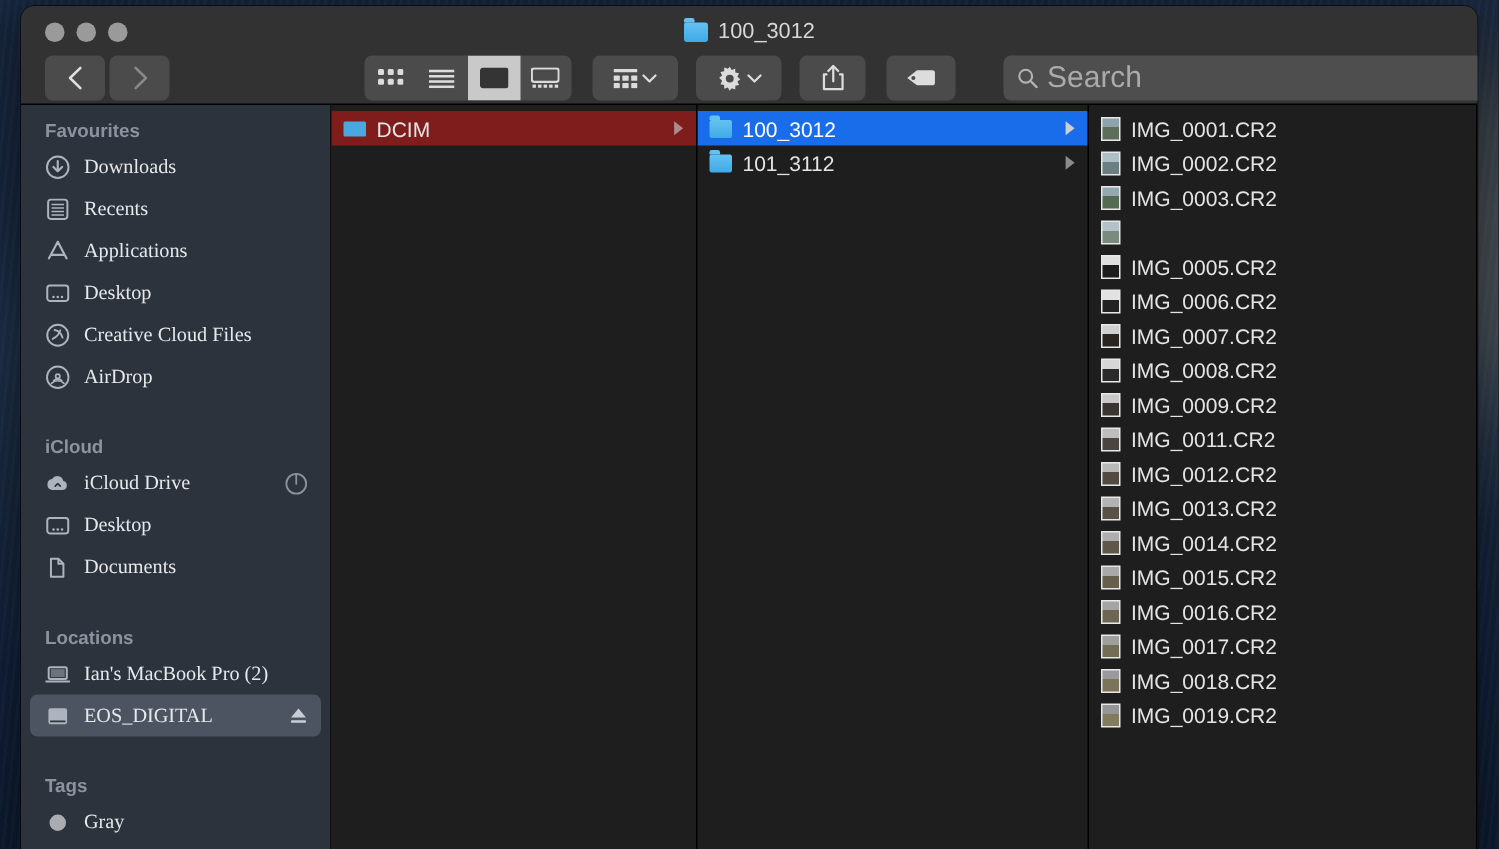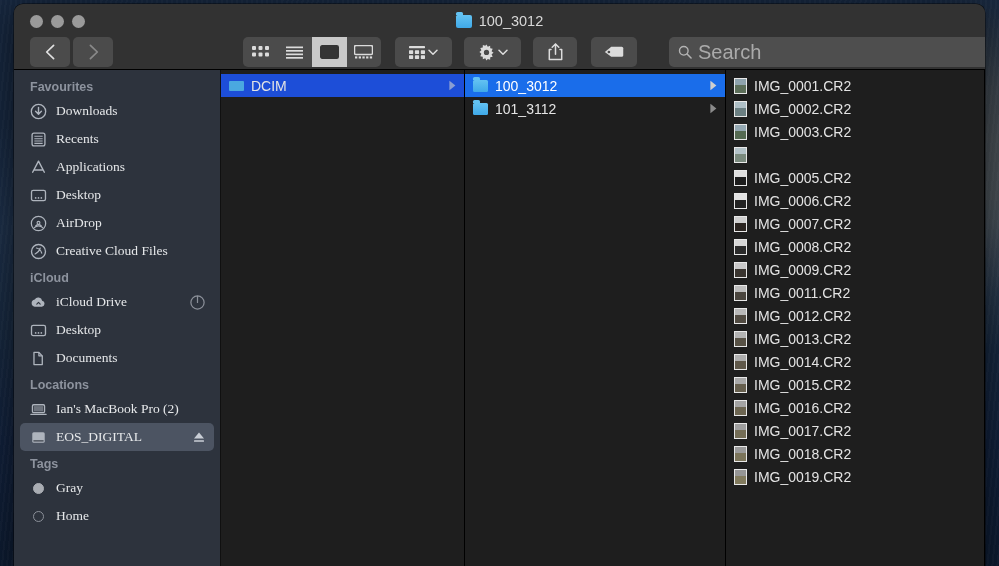--- a/index.html
+++ b/index.html
@@ -97,21 +97,21 @@
   #sidebar{
     width:207px; flex:0 0 207px;
     background:#2d333d;
     border-right:1px solid #101010;
     padding-top:10px;
     overflow:hidden;
     position:relative;
   }
   .sb-header{
     font-size:12.5px; color:#8d939e; font-weight:bold;
-    padding:0 0 3px 16px; margin-top:6px;
+    padding:0 0 3px 16px; margin-top:26px;
   }
   .sb-header:first-child{ margin-top:0; }
   .sb-item{
     height:28px; margin:0 6px; border-radius:5px;
     display:flex; align-items:center; gap:9px;
     padding:0 8px 0 10px;
     font-size:13.5px; color:#e6e8ea;
   }
   .sb-item.selected{ background:#4c5462; }
   .sb-ico{ width:17px; height:17px; flex:0 0 17px; display:flex; align-items:center; justify-content:center; }
@@ -129,21 +129,21 @@
   }
   #col1{ width:244px; flex:0 0 244px; }
   #col2{ width:261px; flex:0 0 261px; }
   #col3{ flex:1; min-width:0; }
   .crow{
     height:23px; display:flex; align-items:center; gap:7px;
     padding:0 7px 0 8px; font-size:14px; color:#e4e4e4;
     white-space:nowrap;
   }
   .crow.sel-blue{ background:#1a6dea; color:#fff; }
-  .crow.sel-gray{ background:#1d4ed8; }
+  .crow.sel-gray{ background:#7f1d1d; }
   .folder{
     width:15px;height:12px;border-radius:1.5px;flex:0 0 15px;
     background:linear-gradient(180deg,#63c2f2,#3fa9e8); position:relative;
   }
   .folder:before{
     content:"";position:absolute;left:0;top:-2.5px;width:6.5px;height:2.5px;
     background:#63c2f2;border-radius:1.5px 1.5px 0 0;
   }
   .folder.small{ width:9px;height:10px;border-radius:1px;background:#4aa8e0; }
   .folder.small:before{ display:none; }
@@ -320,36 +320,36 @@
         <circle cx="6" cy="11.6" r=".9" fill="#aeb4bd"></circle>
               <circle cx="9" cy="11.6" r=".9" fill="#aeb4bd"></circle>
               <circle cx="12" cy="11.6" r=".9" fill="#aeb4bd"></circle>
             </svg>
           </span>
           <span class="sb-label">Desktop</span>
         </div>
         <div class="sb-item">
           <span class="sb-ico">
             <svg width="17" height="17" viewBox="0 0 18 18">
+              <circle cx="9" cy="9" r="7.4" fill="none" stroke="#aeb4bd" stroke-width="1.4"></circle>
+        <path d="M5.4 11.6c2.6-1.2 4.6-3.4 5.4-6.1M6.8 5.3c2.9.5 4.8 2.6 5.6 5.4" stroke="#aeb4bd" stroke-width="1.3" fill="none" stroke-linecap="round"></path>
+            </svg>
+          </span>
+          <span class="sb-label">Creative Cloud Files</span>
+        </div>
+        <div class="sb-item">
+          <span class="sb-ico">
+            <svg width="17" height="17" viewBox="0 0 18 18">
               <circle cx="9" cy="9" r="7.6" fill="none" stroke="#aeb4bd" stroke-width="1.3"></circle>
         <path d="M6.2 11.4a3.9 3.9 0 0 1 5.6 0" stroke="#aeb4bd" stroke-width="1.3" fill="none" stroke-linecap="round"></path>
         <path d="M4.6 13.3a6.2 6.2 0 0 1 8.8 0" stroke="#aeb4bd" stroke-width="1.2" fill="none" stroke-linecap="round"></path>
         <circle cx="9" cy="8.3" r="1.5" fill="none" stroke="#aeb4bd" stroke-width="1.2"></circle>
             </svg>
           </span>
           <span class="sb-label">AirDrop</span>
-        </div>
-        <div class="sb-item">
-          <span class="sb-ico">
-            <svg width="17" height="17" viewBox="0 0 18 18">
-              <circle cx="9" cy="9" r="7.4" fill="none" stroke="#aeb4bd" stroke-width="1.4"></circle>
-        <path d="M5.4 11.6c2.6-1.2 4.6-3.4 5.4-6.1M6.8 5.3c2.9.5 4.8 2.6 5.6 5.4" stroke="#aeb4bd" stroke-width="1.3" fill="none" stroke-linecap="round"></path>
-            </svg>
-          </span>
-          <span class="sb-label">Creative Cloud Files</span>
         </div>
         <div class="sb-header">iCloud</div>
         <div class="sb-item">
           <span class="sb-ico">
             <svg width="17" height="17" viewBox="0 0 18 18">
               <path d="M5 13.4h7.6a3.2 3.2 0 0 0 .3-6.3A4.3 4.3 0 0 0 5 5.7a3.9 3.9 0 0 0 0 7.7z" fill="#aeb4bd"></path>
         <path d="M7.2 10.7 9 8.9l1.8 1.8" stroke="#2d333d" stroke-width="1.2" fill="none" stroke-linecap="round" stroke-linejoin="round"></path>
             </svg>
           </span>
           <span class="sb-label">iCloud Drive</span>

